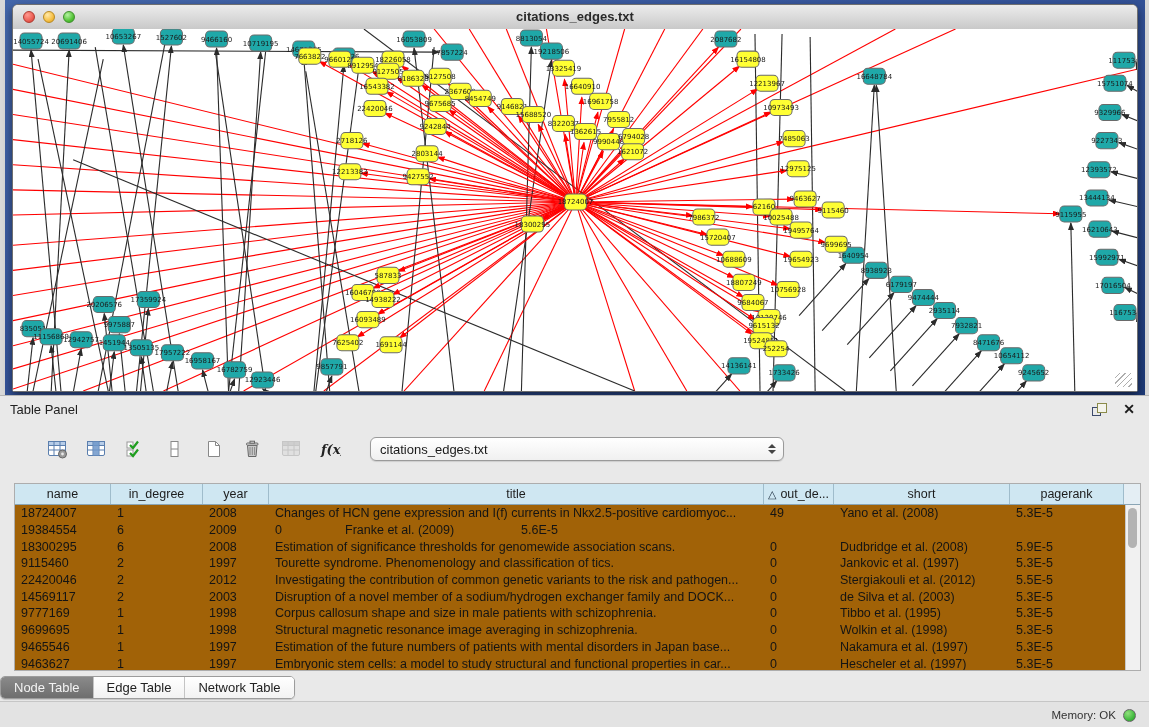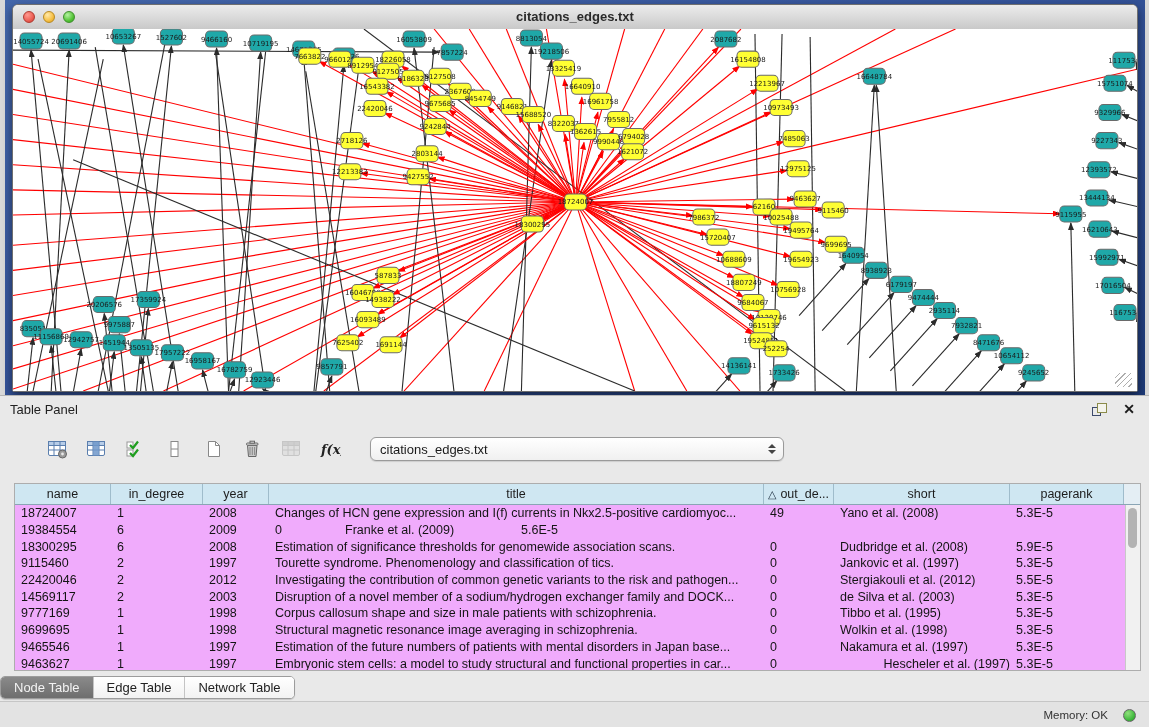--- a/index.html
+++ b/index.html
@@ -37,38 +37,38 @@
   .toolbar{display:flex;align-items:center;gap:13px;margin:10px 0 0 44px;height:34px;}
   .tool{width:26px;height:24px;display:flex;align-items:center;justify-content:center;}
   .tool svg{width:22px;height:20px;}
   .tool.disabled{opacity:.55;}
   .combo{margin-left:14px;width:396px;height:22px;border:1px solid #9a9a9a;border-radius:6px;background:linear-gradient(#ffffff,#f0f0f0);display:flex;align-items:center;justify-content:space-between;padding:0 7px 0 9px;font-size:13px;color:#1a1a1a;box-shadow:0 1px 1px rgba(0,0,0,.12);}
   .combo-arrows{display:flex;flex-direction:column;gap:2px;}
   .combo-arrows i{display:block;width:0;height:0;border-left:4px solid transparent;border-right:4px solid transparent;}
   .combo-arrows .up{border-bottom:4px solid #444;}
   .combo-arrows .dn{border-top:4px solid #444;}
 
-  .tablewrap{position:relative;margin:17px 8px 0 14px;height:188px;border:1px solid #adadad;background:#f0abfc;box-sizing:border-box;overflow:hidden;}
+  .tablewrap{position:relative;margin:17px 8px 0 14px;height:188px;border:1px solid #adadad;background:#a16207;box-sizing:border-box;overflow:hidden;}
   .thead{display:flex;height:20px;background:#cfe7f2;border-bottom:1px solid #8aa5b5;}
   .th{box-sizing:border-box;border-right:1px solid #9fbccb;font-size:12.5px;color:#1c1c1c;display:flex;align-items:center;justify-content:center;gap:4px;overflow:hidden;white-space:nowrap;flex:0 0 auto;}
   .th .sortglyph{font-size:11px;color:#234;}
   .th.filler{flex:1 1 auto;border-right:none;background:#e4eef4;}
   .tbody{position:absolute;left:0;right:15px;top:21px;bottom:0;overflow:hidden;}
   .trow{display:flex;height:16.7px;align-items:center;}
   .td{box-sizing:border-box;padding-left:6px;font-size:12.5px;color:#141414;overflow:hidden;white-space:nowrap;flex:0 0 auto;}
   .vscroll{position:absolute;right:0;top:21px;bottom:0;width:15px;background:#f1f1f1;border-left:1px solid #c8c8c8;box-sizing:border-box;}
   .vthumb{position:absolute;left:2px;top:3px;width:9px;height:40px;border-radius:5px;background:#b3b3b3;}
 
   .tabsrow{display:flex;justify-content:flex-start;margin-top:5px;}
   .segmented{display:inline-flex;border:1px solid #9c9c9c;border-radius:5px;overflow:hidden;background:#fff;box-shadow:0 1px 1px rgba(0,0,0,.15);}
   .tab{padding:3px 13px;font-size:13px;color:#222;background:linear-gradient(#ffffff,#f2f2f2);border-left:1px solid #c4c4c4;cursor:default;}
   .tab:first-child{border-left:none;}
   .tab.active{background:linear-gradient(#8a8a8a,#6e6e6e);color:#f3f3f3;}
 
-  .statusbar{position:absolute;left:0;right:0;bottom:0;height:26px;background:#e3e3e3;border-top:1px solid #c6c6c6;display:flex;align-items:center;justify-content:flex-end;gap:15px;padding-right:13px;font-size:11.5px;color:#333;}
+  .statusbar{position:absolute;left:0;right:0;bottom:0;height:26px;background:#e3e3e3;border-top:1px solid #c6c6c6;display:flex;align-items:center;justify-content:flex-end;gap:7px;padding-right:13px;font-size:11.5px;color:#333;}
   .memdot{width:13px;height:13px;border-radius:50%;background:radial-gradient(circle at 35% 30%,#90e07c,#3db83b 65%,#2a9427);border:1px solid #666;box-sizing:border-box;}
 
   
   .redline{stroke:#ff0000;stroke-width:1.1;fill:none;}
   .blackline{stroke:#2b2b2b;stroke-width:1.1;fill:none;}
   .nodelabel{font-family:"DejaVu Sans",sans-serif;font-size:7px;fill:#1a1a1a;}
 </style>
 </head>
 <body>
 
@@ -883,21 +883,21 @@
             <div class="td" style="width: 70px;">0</div>
             <div class="td" style="width: 176px;">Nakamura et al. (1997)</div>
             <div class="td" style="width: 114px;">5.3E-5</div>
           </div>
           <div class="trow">
             <div class="td" style="width: 96px;">9463627</div>
             <div class="td" style="width: 92px;">1</div>
             <div class="td" style="width: 66px;">1997</div>
             <div class="td" style="width: 495px;">Embryonic stem cells: a model to study structural and functional properties in car...</div>
             <div class="td" style="width: 70px;">0</div>
-            <div class="td" style="width: 176px; text-align: right;">Hescheler et al. (1997)</div>
+            <div class="td" style="width: 176px;">Hescheler et al. (1997)</div>
             <div class="td" style="width: 114px;">5.3E-5</div>
           </div>
         </div>
       <div class="vscroll">
           <div class="vthumb"></div>
         </div>
     </div>
 
     <div class="tabsrow">
       <div class="segmented" id="tabs">

